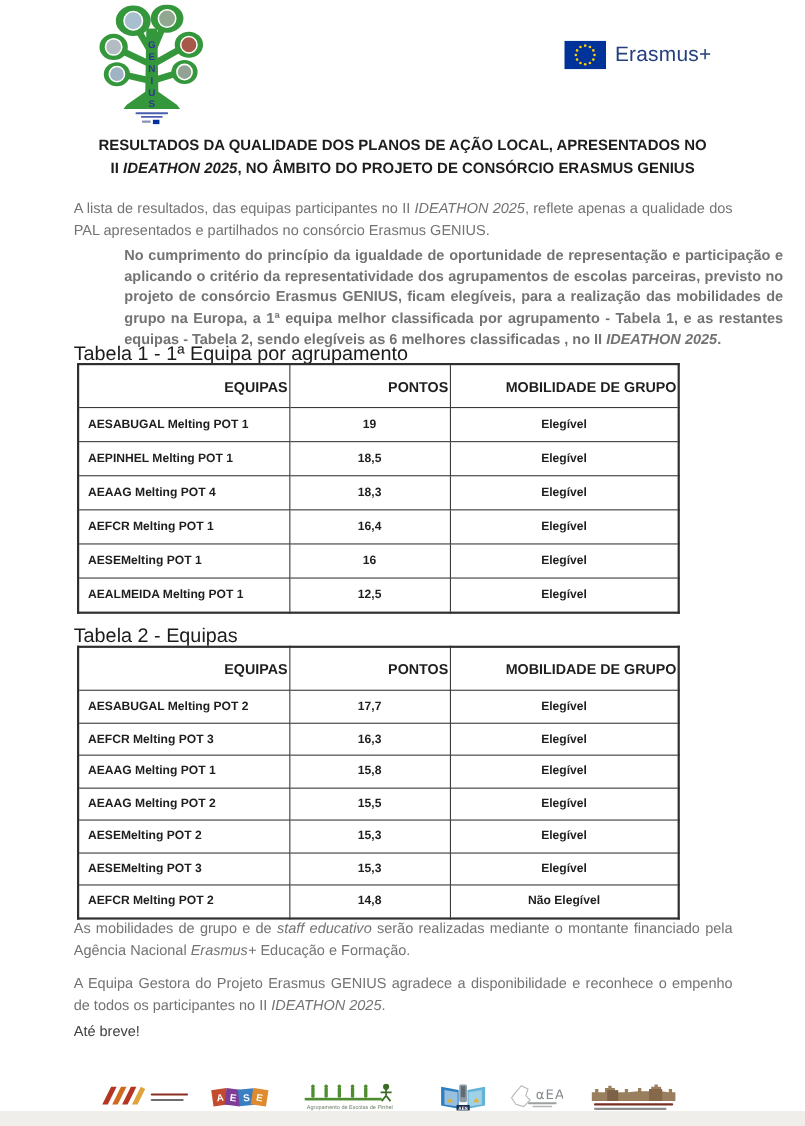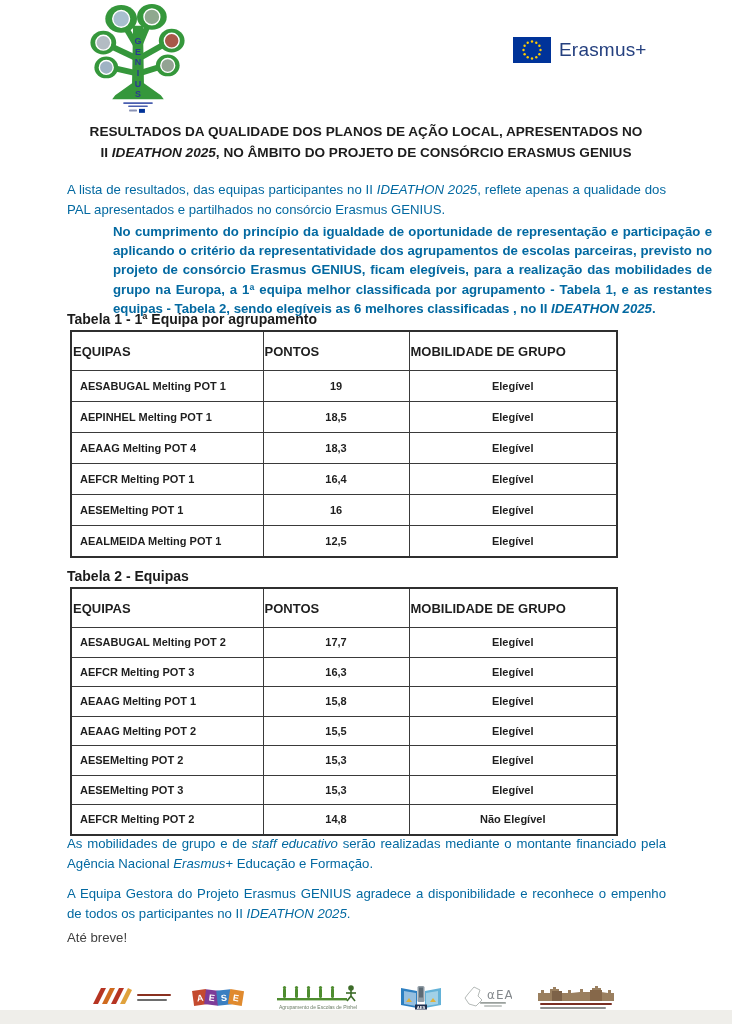--- a/index.html
+++ b/index.html
@@ -10,36 +10,36 @@
   }
   .abs{position:absolute;}
   
   #tree-logo{left:88px;top:4px;width:100px;height:114px;}
   #erasmus-logo{left:513px;top:37px;display:flex;align-items:center;gap:8px;}
   #erasmus-logo .wordmark{font-size:19px;color:#25407f;letter-spacing:.2px;}
   
   #doc-title{left:66px;top:122px;width:600px;text-align:center;font-weight:bold;
     font-size:13.6px;line-height:20.5px;color:#1d1d1d;}
   
-  .para{left:67px;width:599px;font-size:13.2px;line-height:19.6px;text-align:justify;color:#0369a1;}
+  .para{left:67px;width:599px;font-size:13.2px;line-height:19.6px;text-align:justify;color:#737373;}
   #para-1{top:180px;}
   #para-2{top:222px;font-weight:bold;line-height:19.2px;margin-left:46px;}
   #para-3{top:834px;}
   #para-4{top:884px;}
   #closing{top:930px;left:67px;font-size:13.2px;color:#404040;}
   .it{font-style:italic;}
   
-  .tbl-caption{left:67px;font-weight:bold;font-size:14px;color:#1b1b1b;}
+  .tbl-caption{left:67px;font-weight:normal;font-size:18px;color:#1b1b1b;}
   #t1-caption{top:311px;}
   #t2-caption{top:568px;}
   
   table.results{border-collapse:collapse;table-layout:fixed;width:546px;background:#fff;}
   table.results{border:2px solid #2f2f2f;}
   table.results th,table.results td{border:1px solid #3a3a3a;font-weight:bold;color:#1e1e1e;}
-  table.results th{font-size:13px;height:36px;text-align:left;}
+  table.results th{font-size:13px;height:36px;text-align:right;}
   table.results td{font-size:11px;}
   #table1-wrap{left:70px;top:330px;}
   #table2-wrap{left:70px;top:587px;}
   #table1-wrap td{height:28px;}
   #table2-wrap td{height:26.5px;}
   td.team{text-align:left;padding-left:8px;}
   td.pts,td.mob{text-align:center;}
   
   #footer-logos{left:86px;top:978px;height:38px;display:flex;align-items:center;gap:0;}
   .flogo{display:flex;flex-direction:column;align-items:center;justify-content:center;}

